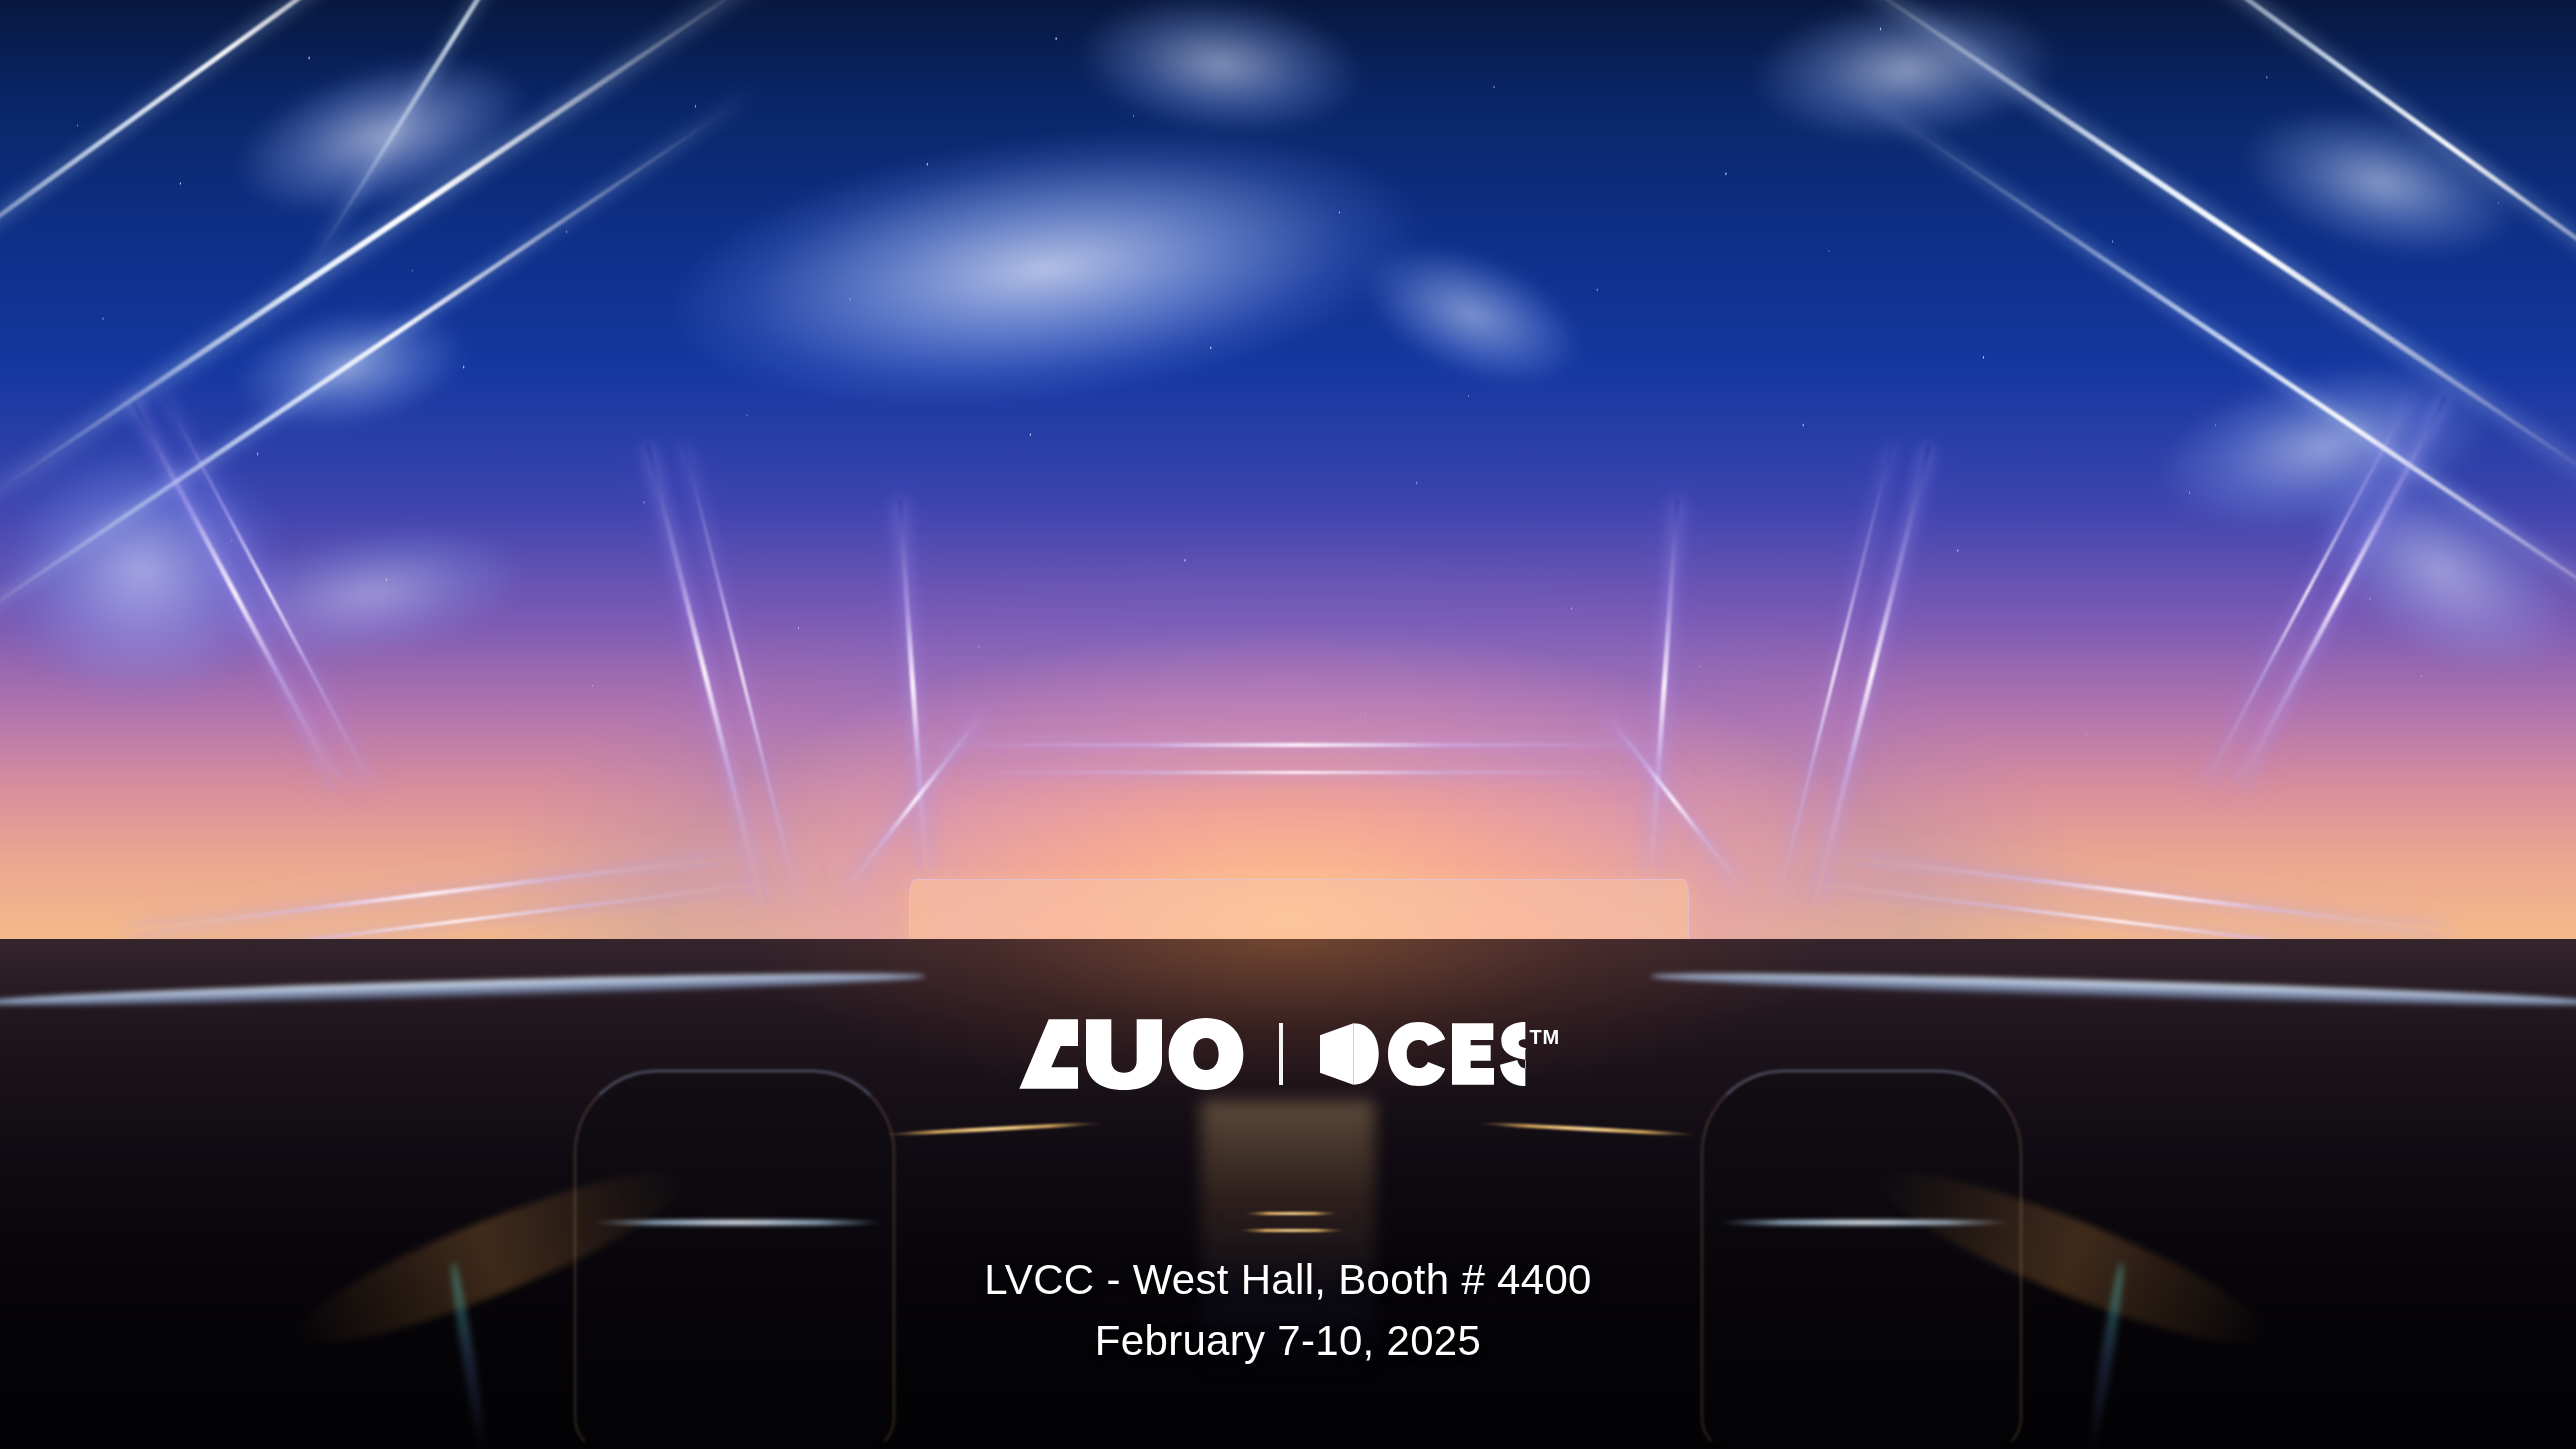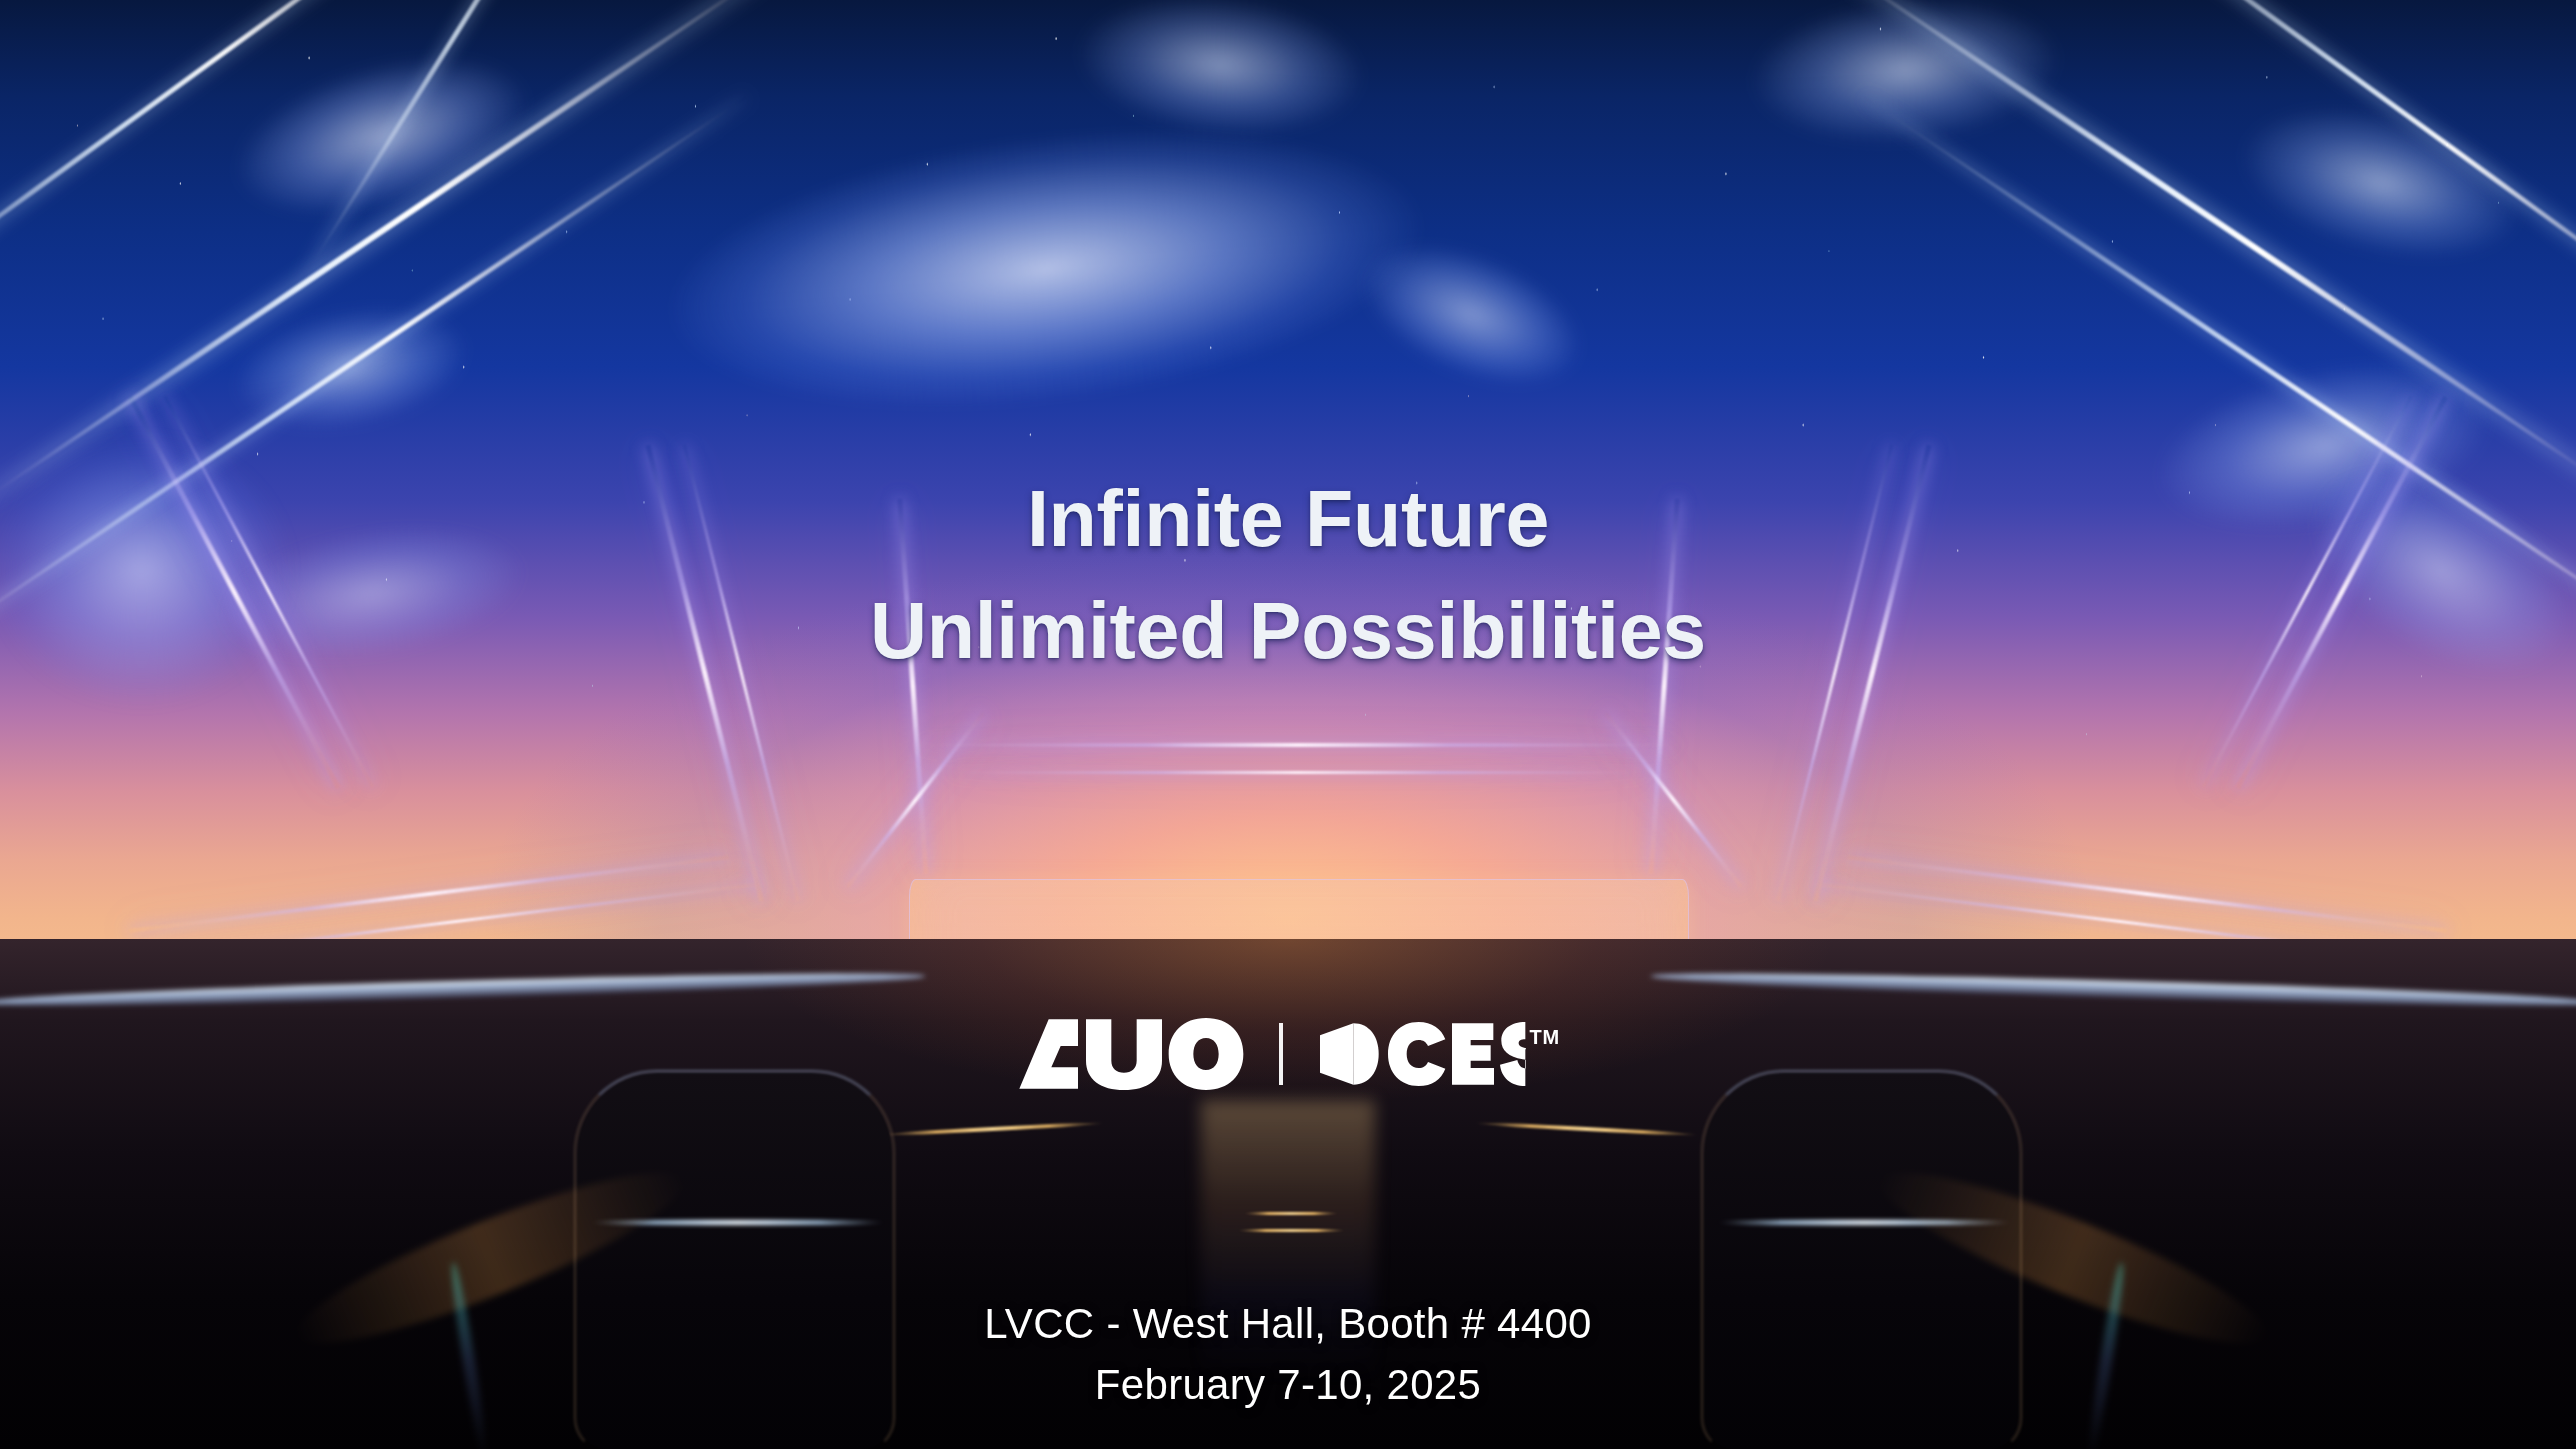--- a/index.html
+++ b/index.html
@@ -312,21 +312,20 @@
     left: 0; top: 1249px;
     width: 2576px;
     text-align: center;
     color: #ffffff;
     font-size: 42px;
     font-weight: normal;
     line-height: 1.46;
     letter-spacing: 0.3px;
     text-shadow: 0 1.3px 8px rgba(0,0,0,.8);
     z-index: 45;
-    margin-top: 44px;
   }
   .footer .ln { display: block; }
 
   
   .flare {
     position: absolute;
     pointer-events: none;
     filter: blur(3.4px);
     border-radius: 50%;
   }
@@ -424,24 +423,20 @@
     <div class="pillar" style="left:919px; top:743px; width:758px; height:4px; transform: rotate(0deg); border-radius:50%;"></div>
     <div class="pillar" style="left:946px; top:771px; width:704px; height:3.4px; transform: rotate(0deg); border-radius:50%;"></div>
 
     <div class="pillar" style="left:805px; top:798px; width:221px; height:4px; transform: rotate(-52deg);"></div>
     <div class="pillar" style="left:1563px; top:798px; width:221px; height:4px; transform: rotate(52deg);"></div>
   </div>
 
   <div class="sunglow"></div>
   <div class="windshield"></div>
 
-  <div class="headline">
-    <span class="ln">Infinite Future</span>
-    <span class="ln">Unlimited Possibilities</span>
-  </div>
 
   <div class="interior"></div>
 
   <div class="dashlight" style="left:-27px; top:981px; width:953px; transform: rotate(-1.6deg);"></div>
   <div class="dashlight" style="left:1650px; top:981px; width:953px; transform: rotate(1.6deg);"></div>
 
   <div class="console"></div>
   <div class="goldline" style="left:1244px; top:1212px; width:94px; height:3.4px;"></div>
   <div class="goldline" style="left:1238px; top:1229px; width:107px; height:3.4px;"></div>
   <div class="goldline" style="left:882px; top:1127px; width:221px; height:4px; transform: rotate(-3deg);"></div>

